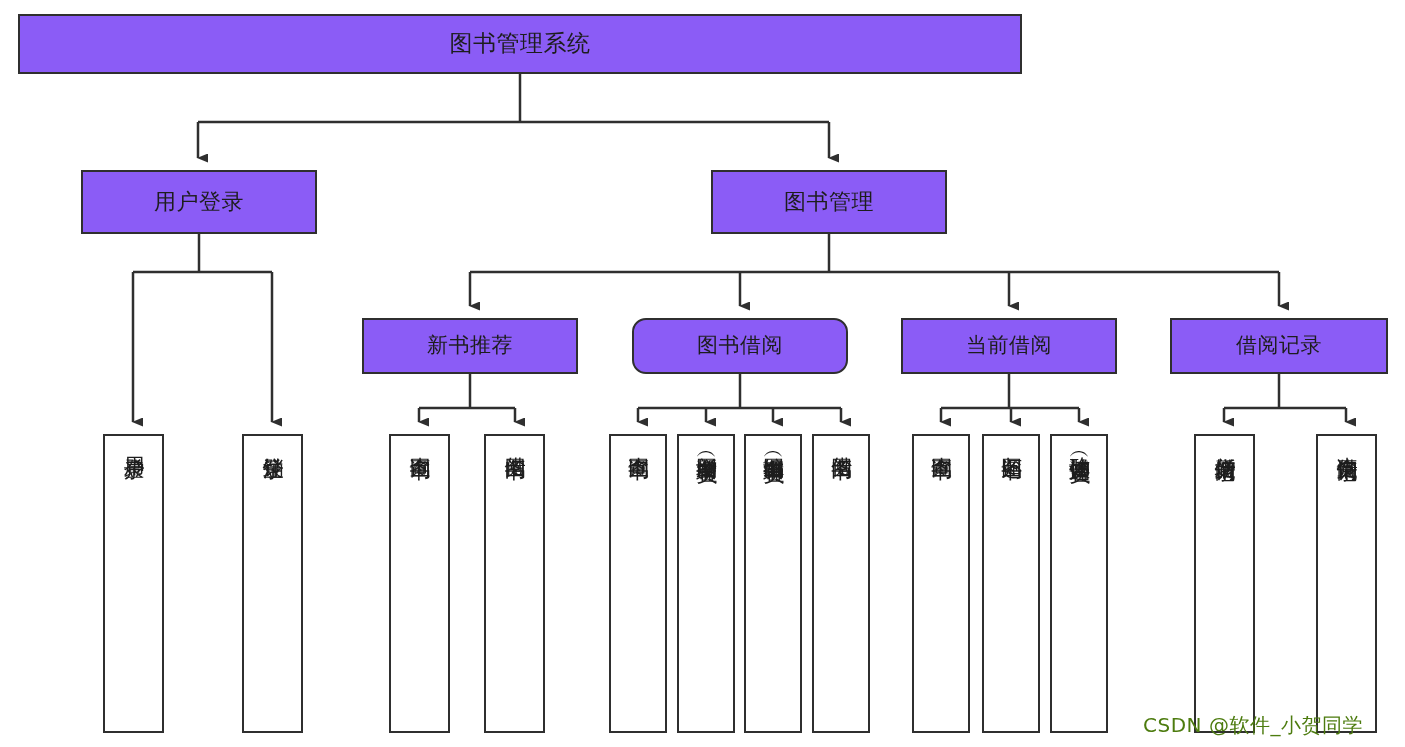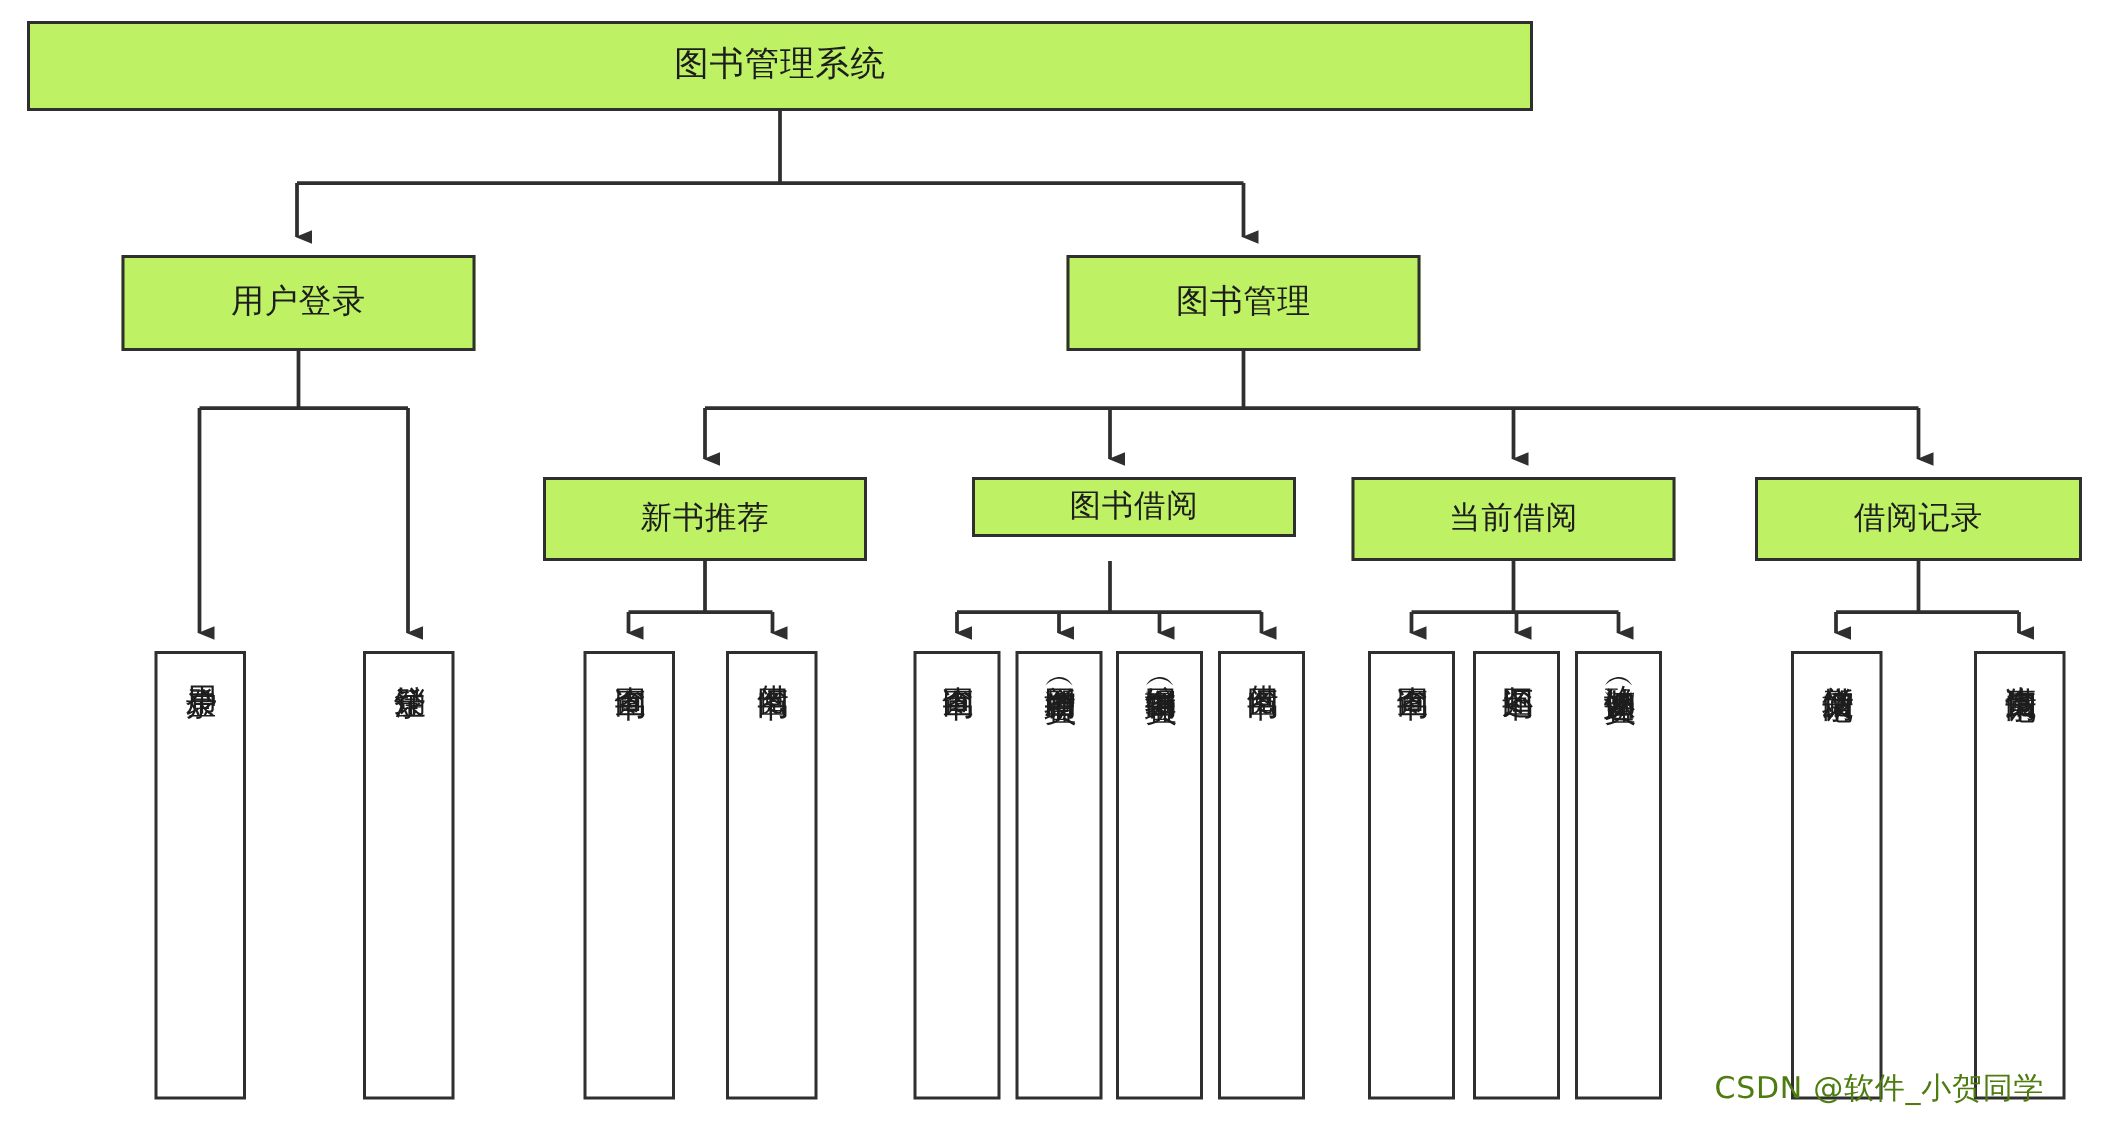--- a/index.html
+++ b/index.html
@@ -17,21 +17,21 @@
   #diagram-root {
     position: absolute;
     left: 0; top: 0;
     width: 1405px;
     height: 747px;
   }
   .node-box {
     position: absolute;
     box-sizing: border-box;
     border: 2.5px solid #2f2f2f;
-    background: #bef264;
+    background: #8b5cf6;
     display: flex;
     align-items: center;
     justify-content: center;
   }
   .node-label-h {
     font-size: 22px;
     color: #1d1d1d;
     line-height: 1.1;
     white-space: nowrap;
     letter-spacing: 0.5px;
@@ -138,21 +138,21 @@
   <div class="node-box level2" style="left: 81px; top: 170px; width: 236px; height: 64px;">
     <span class="node-label-h">用户登录</span>
   </div>
   <div class="node-box level2" style="left: 711px; top: 170px; width: 236px; height: 64px; text-align: right;">
     <span class="node-label-h">图书管理</span>
   </div>
 
   <div class="node-box level3" style="left: 362px; top: 318px; width: 216px; height: 56px;">
     <span class="node-label-h">新书推荐</span>
   </div>
-  <div class="node-box level3" style="left: 648px; top: 318px; width: 216px; height: 40px;">
+  <div class="node-box level3" style="left: 632px; top: 318px; width: 216px; height: 56px; border-radius: 14px;">
     <span class="node-label-h">图书借阅</span>
   </div>
   <div class="node-box level3" style="left: 1170px; top: 318px; width: 218px; height: 56px;">
     <span class="node-label-h">借阅记录</span>
   </div>
   <div class="node-box level3" style="left: 901px; top: 318px; width: 216px; height: 56px;">
     <span class="node-label-h">当前借阅</span>
   </div>
 
   <div class="leaf-box" style="left: 103px; top: 434px; width: 61px; height: 299px;">

